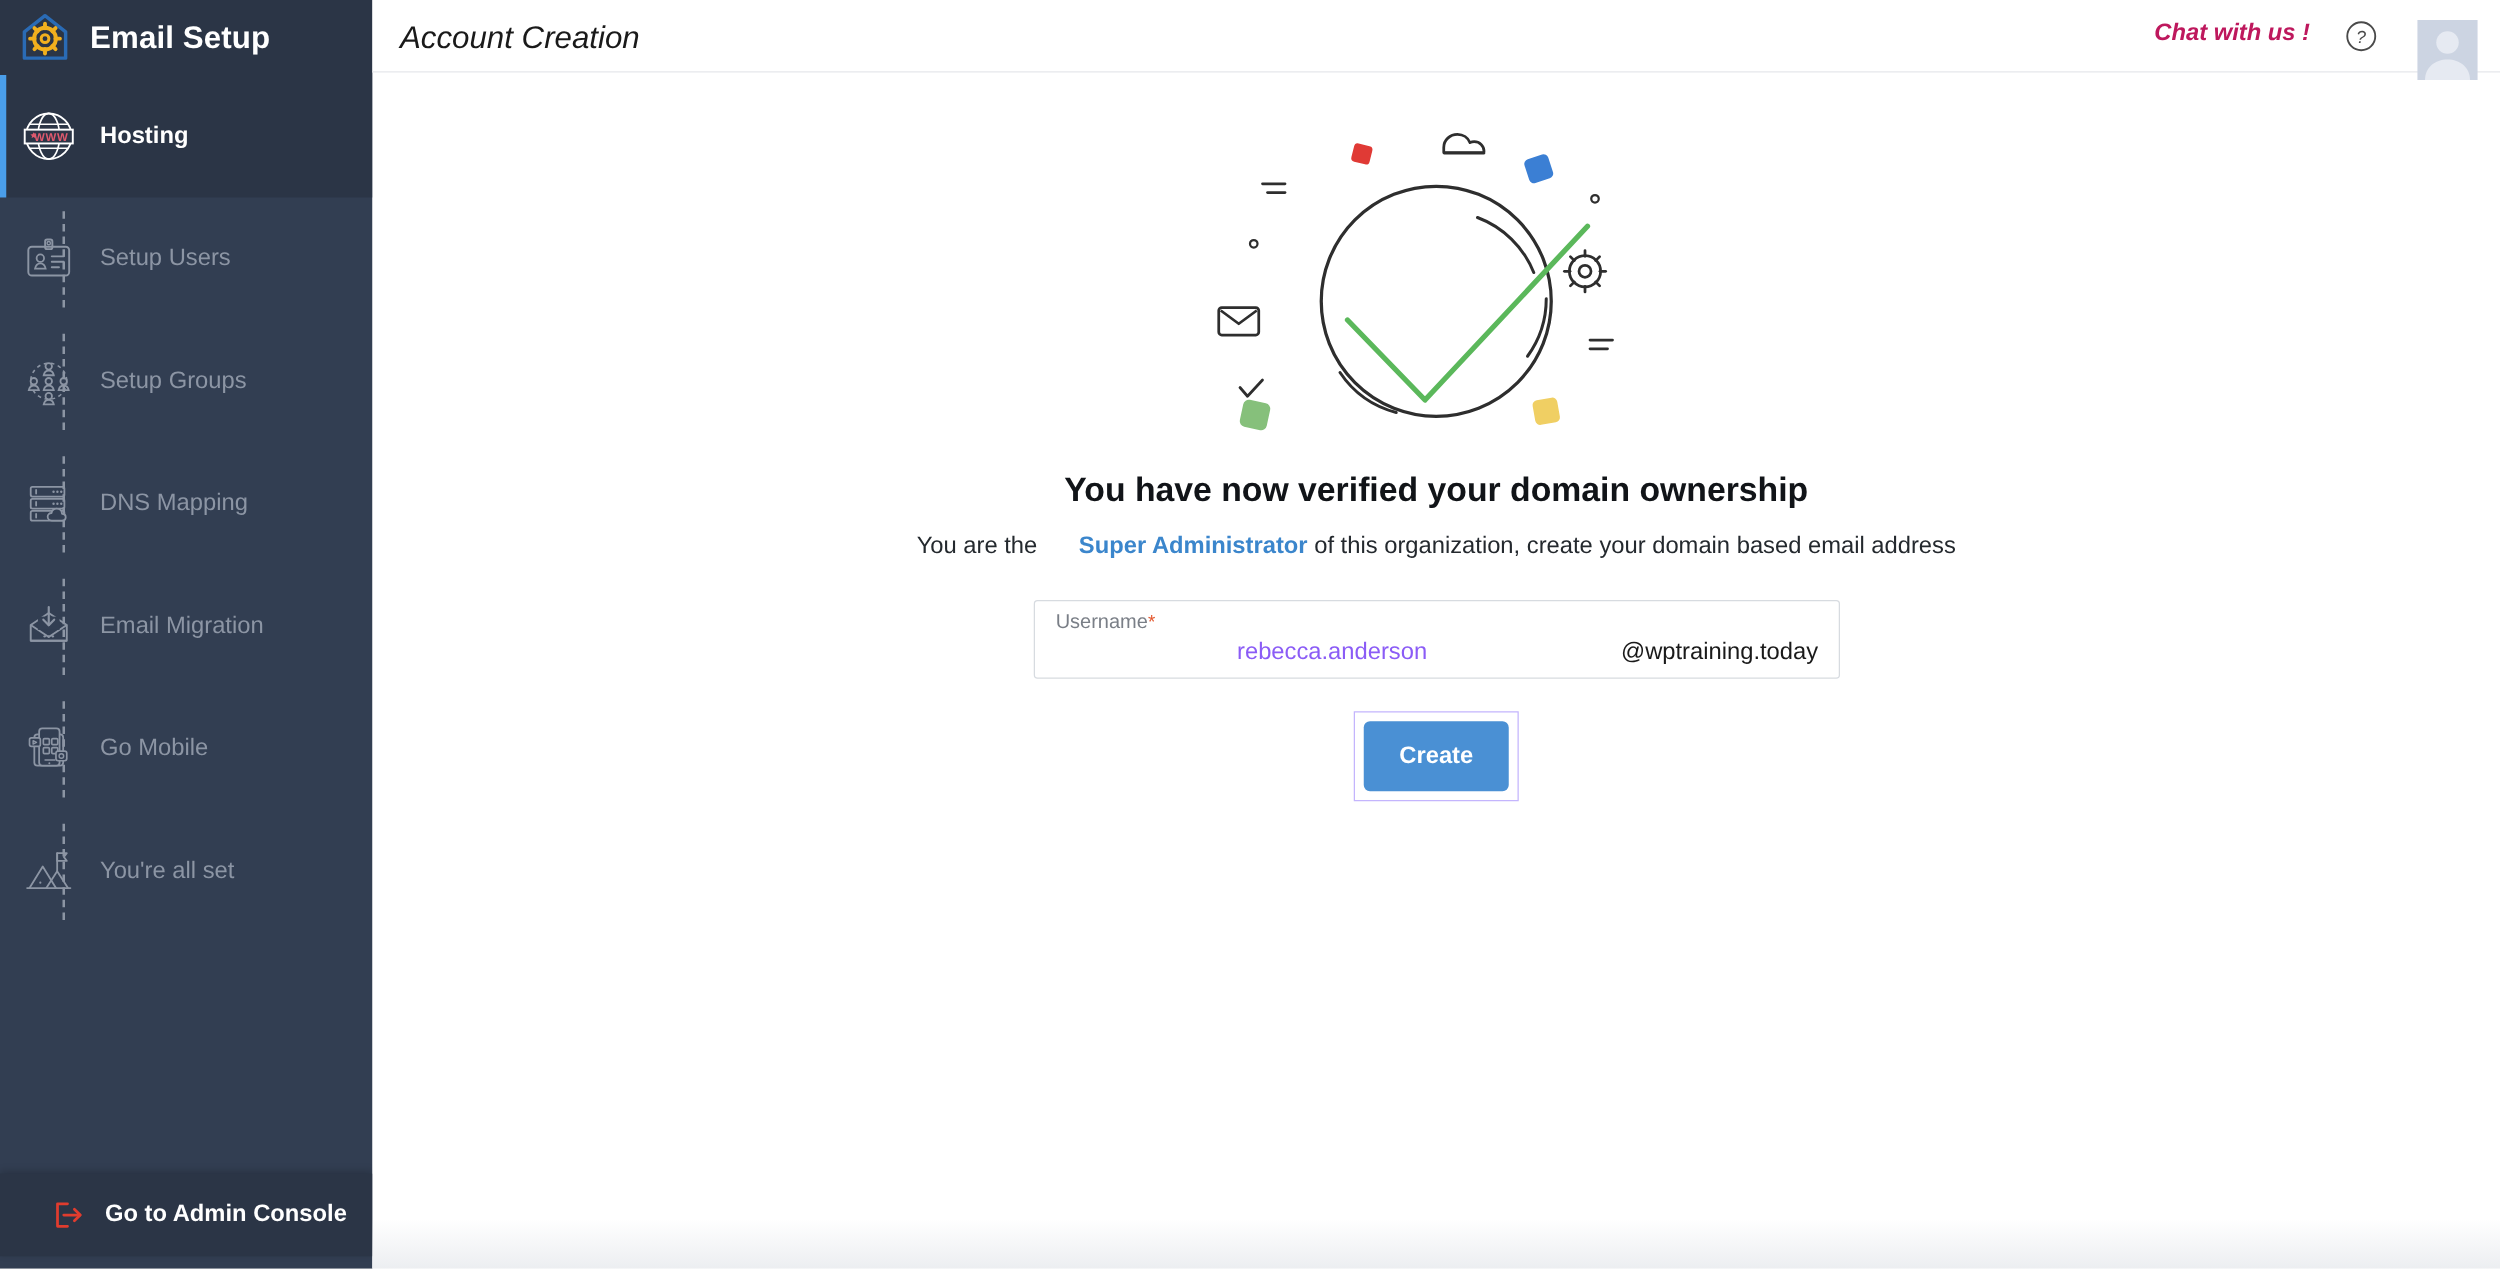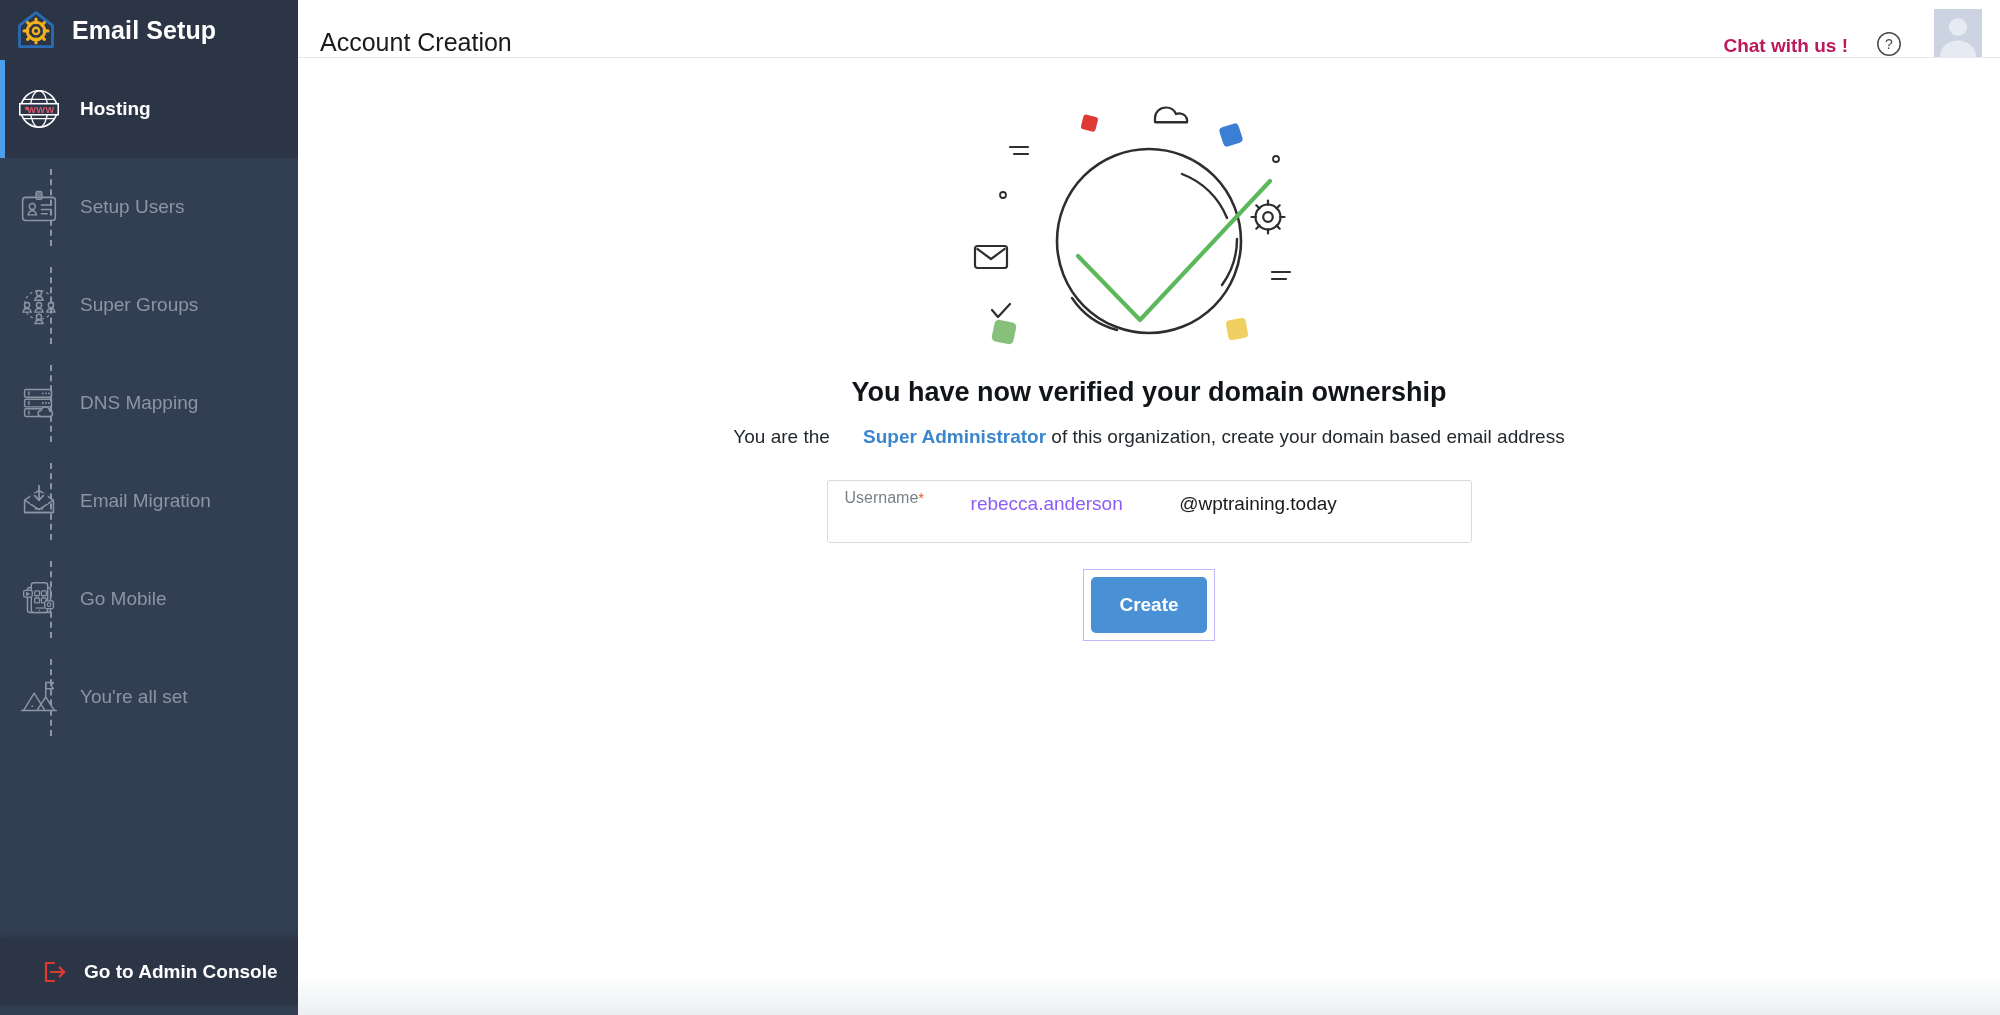--- a/index.html
+++ b/index.html
@@ -84,23 +84,24 @@
   #admin-console .ac-label {
     color: #ffffff; font-size: 19px; font-weight: 600; margin-left: 16px;
   }
 
   
   #main { position: relative; flex: 1 1 auto; height: 1015px; background: #fff; }
 
   #topbar {
     height: 58px;
     border-bottom: 1px solid #e6e8eb;
-    display: flex; align-items: flex-end;
-    padding: 0 18px 0 22px;
+    display: flex; align-items: flex-start;
+    padding: 16px 18px 0 22px;
     background: #fff;
+    font-style: italic;
   }
   #page-title { font-size: 25px; color: #1a1a1a; font-weight: 400; }
   #topbar .spacer { flex: 1 1 auto; }
   #chat-link {
     color: #be185d; font-size: 19px; font-weight: 700;
     cursor: pointer; white-space: nowrap; margin-right: 28px;
   }
   #help-icon { width: 26px; height: 26px; cursor: pointer; margin-right: 32px; }
   #avatar {
     width: 48px; height: 48px; background: #ccd4e2;
@@ -126,21 +127,21 @@
   #subline .hl { color: #3b86cc; font-weight: 600; margin-left: 28px; }
 
   #username-field {
     margin-top: 32px;
     width: 645px; height: 63px;
     border: 1px solid #d7dbe0;
     border-radius: 3px;
     background: #fff;
     padding: 8px 16px 0 17px;
     position: relative;
-    display: flex; flex-direction: row; justify-content: flex-start;
+    display: flex; flex-direction: column; justify-content: flex-start;
   }
   #username-field .fl-label {
     font-size: 16px; color: #7a7f87; line-height: 18px;
   }
   #username-field .fl-label .req { color: #e4572e; font-size: 15px; }
   #username-field .fl-row {
     display: flex; align-items: baseline; margin-top: 4px;
   }
   #username-field .fl-value {
     font-size: 19px; color: #8b5cf6; flex: 1 1 auto;
@@ -265,21 +266,21 @@
                 <path d="M21.8 45.8c.5-2.6 2.2-3.8 4.2-3.8s3.7 1.2 4.2 3.8z" transform="translate(0,-0.5)"></path>
               <circle cx="13.6" cy="26" r="2.7"></circle>
                 <path d="M9.4 33.4c.5-2.6 2.2-3.8 4.2-3.8s3.7 1.2 4.2 3.8z"></path>
               <circle cx="38.4" cy="26" r="2.7"></circle>
                 <path d="M34.2 33.4c.5-2.6 2.2-3.8 4.2-3.8s3.7 1.2 4.2 3.8z"></path>
               <circle cx="26" cy="26" r="2.7"></circle>
                 <path d="M21.8 33.4c.5-2.6 2.2-3.8 4.2-3.8s3.7 1.2 4.2 3.8z"></path>
             </g>
           </svg>
         </span>
-        <span class="step-label">Super Groups</span>
+        <span class="step-label">Setup Groups</span>
       </div>
 
       <div class="step">
         <span class="accent"></span>
         <span class="icon-wrap">
           <svg viewBox="0 0 52 52" width="50" height="50">
             <g fill="none" stroke="#8c95a4" stroke-width="1.5">
               <rect x="11" y="12" width="28" height="8" rx="1.4"></rect>
               <rect x="11" y="22" width="28" height="8" rx="1.4"></rect>
               <rect x="11" y="32" width="28" height="8" rx="1.4"></rect>

